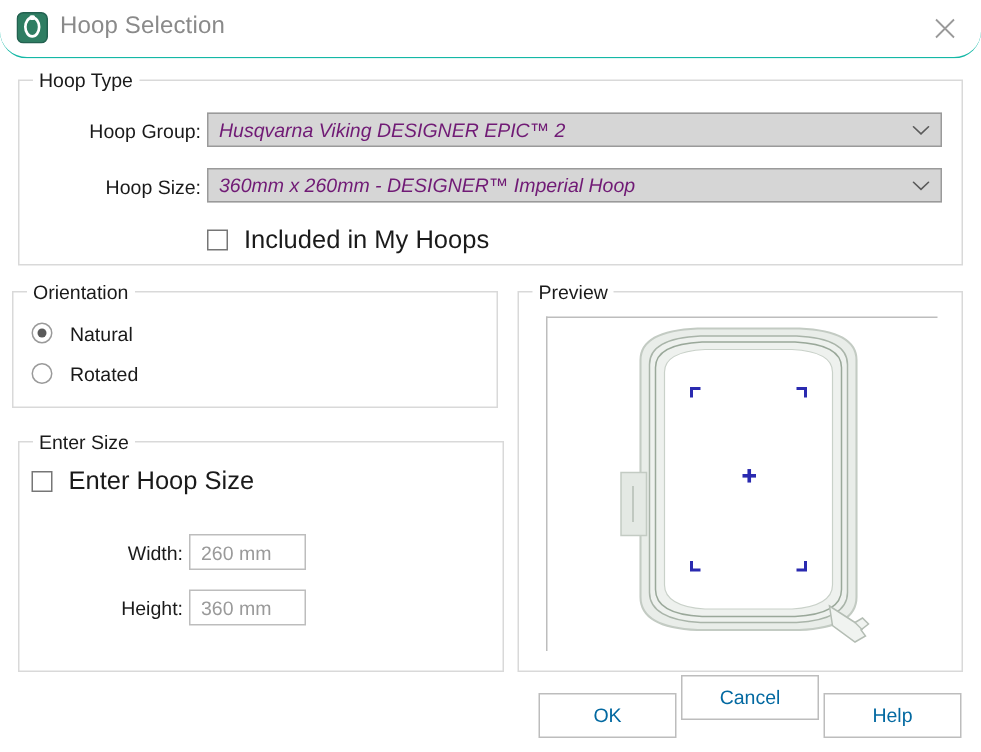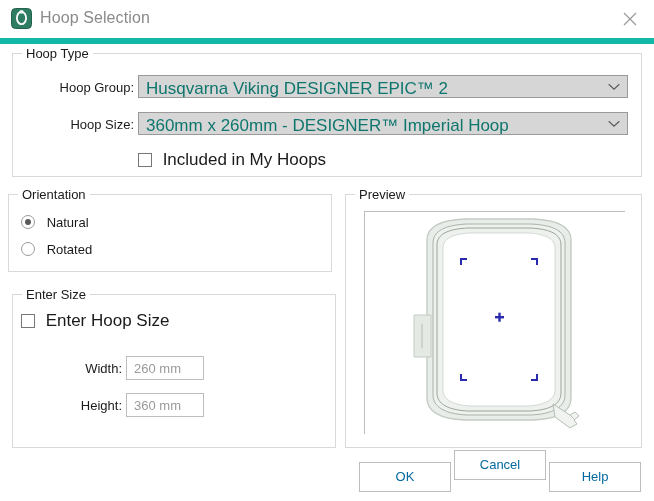--- a/index.html
+++ b/index.html
@@ -16,21 +16,22 @@
     color: #1a1a1a;
     overflow: hidden;
   }
 
   
   .titlebar {
     position: absolute;
     left: 0; top: 0;
     width: 654px; height: 38px;
     background: #ffffff;
-    border-bottom: 6px solid #14b8a6;
+    border-bottom: 1px solid #14b8a6;
+    border-radius: 18px;
   }
   .title-icon {
     position: absolute;
     left: 11px; top: 8px;
     width: 21px; height: 21px;
   }
   .title-text {
     position: absolute;
     left: 40px; top: 9px;
     font-size: 16px;
@@ -80,23 +81,24 @@
     position: absolute;
     height: 23px;
     background: #d6d6d6;
     border: 1px solid #9a9a9a;
     box-sizing: border-box;
     cursor: pointer;
   }
   .combo .combo-text {
     position: absolute;
     left: 7px; top: 3px;
-    font-size: 17px;
-    color: #0f766e;
-    white-space: nowrap;
+    font-size: 13px;
+    color: #701a75;
+    white-space: nowrap;
+    font-style: italic;
   }
   .combo .combo-arrow {
     position: absolute;
     right: 0; top: 0;
     width: 26px; height: 21px;
     display: flex;
     align-items: center;
     justify-content: center;
   }
 

